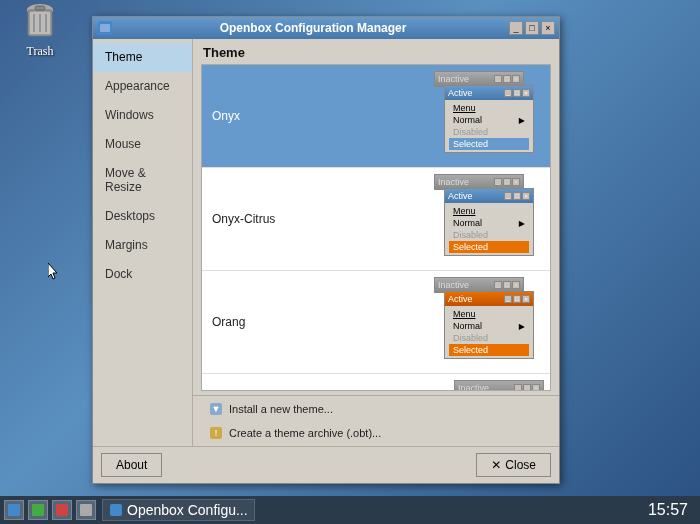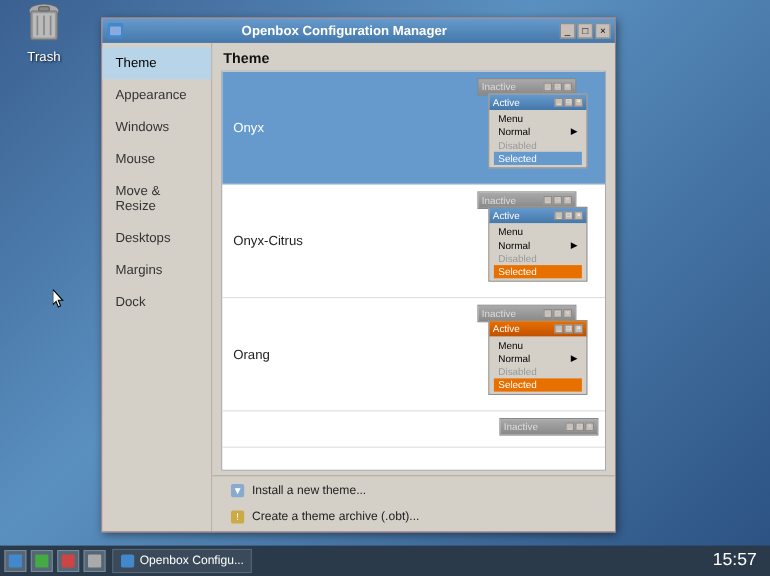--- a/index.html
+++ b/index.html
@@ -33,20 +33,21 @@
     }
     .trash-icon-img {
       width: 40px;
       height: 40px;
     }
     .trash-label {
       color: white;
       font-size: 12px;
       text-shadow: 1px 1px 2px rgba(0,0,0,0.8);
       margin-top: 2px;
+      font-family: Liberation Serif, serif;
     }
 
     
     .cursor {
       position: absolute;
       top: 263px;
       left: 48px;
       width: 12px;
       height: 18px;
       pointer-events: none;
@@ -245,26 +246,27 @@
       justify-content: center;
     }
     .mini-win-body {
       background: #d4d0c8;
       padding: 2px 4px;
     }
     .mini-menu-row {
       background: #d4d0c8;
       padding: 1px 4px;
       font-size: 9px;
+      text-decoration: underline;
     }
     .mini-normal-row {
       padding: 1px 4px;
       font-size: 9px;
       display: flex;
-      align-items: flex-start;
+      align-items: center;
       justify-content: space-between;
     }
     .mini-disabled-row {
       padding: 1px 4px;
       font-size: 9px;
       color: #999;
     }
     .mini-selected-row {
       padding: 1px 4px;
       font-size: 9px;
@@ -336,21 +338,21 @@
       gap: 2px;
     }
     .taskbar-item {
       display: flex;
       align-items: center;
       gap: 4px;
       padding: 2px 6px;
       background: #3a4a5a;
       border: 1px solid #556677;
       color: white;
-      font-size: 11px;
+      font-size: 14px;
       cursor: pointer;
       height: 22px;
     }
     .taskbar-icons {
       display: flex;
       gap: 4px;
       margin-right: 4px;
     }
     .taskbar-icon-box {
       width: 20px;
@@ -560,20 +562,29 @@
             <svg width="14" height="14" viewBox="0 0 14 14">
               <rect x="1" y="1" width="12" height="12" rx="2" fill="#ccaa44"></rect>
               <text x="7" y="10" text-anchor="middle" font-size="9" fill="white">!</text>
             </svg>
             <span>Create a theme archive (.obt)...</span>
           </button>
         </div>
       </div>
     </div>
 
+    <div class="window-footer">
+      <button class="footer-btn">
+        <span>About</span>
+      </button>
+      <button class="footer-btn">
+        <span>✕</span>
+        <span>Close</span>
+      </button>
+    </div>
   </div>
 </div>
 
 <div class="taskbar">
   <div class="taskbar-icons">
     <div class="taskbar-icon-box">
       <svg width="14" height="14" viewBox="0 0 14 14">
         <rect x="1" y="1" width="12" height="12" rx="1" fill="#4488cc"></rect>
       </svg>
     </div>

